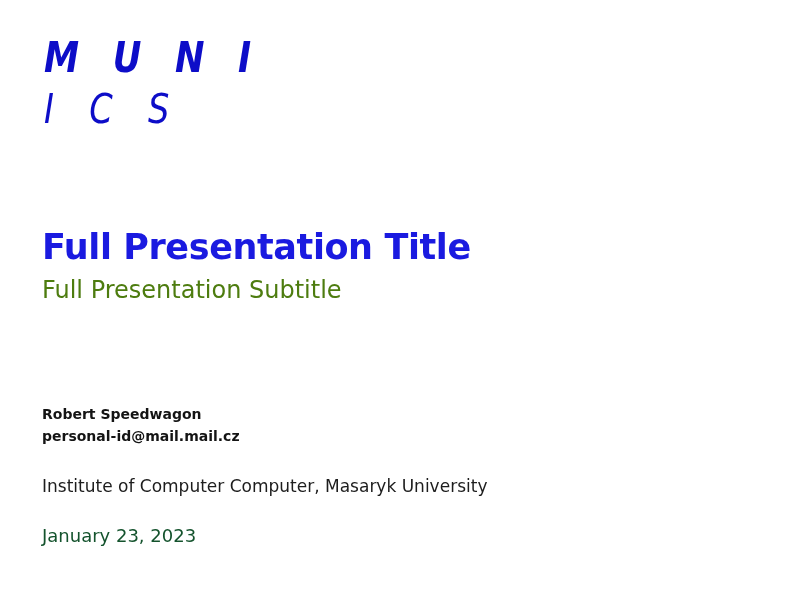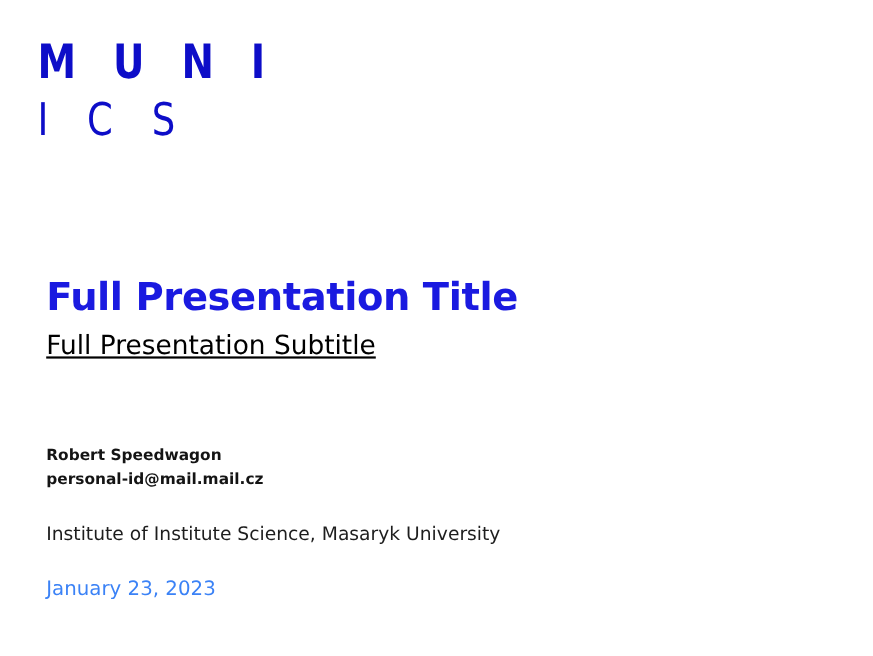--- a/index.html
+++ b/index.html
@@ -18,24 +18,25 @@
     position: relative;
     width: 794px;
     height: 596px;
     background: #ffffff;
     box-sizing: border-box;
   }
 
   
   .logo {
     position: absolute;
-    left: 34px;
+    left: 44px;
     top: 36px;
     line-height: 1;
     user-select: none;
+    font-style: italic;
   }
   .logo-line {
     display: block;
     color: #0d0dc8;
     font-family: "DejaVu Sans", sans-serif;
     white-space: pre;
   }
   .logo-muni {
     font-size: 43px;
     font-weight: 700;
@@ -49,40 +50,39 @@
     font-weight: 400;
     letter-spacing: 15px;
     transform: scaleX(0.82);
     transform-origin: left center;
   }
 
   
   .title-block {
     position: absolute;
     left: 42px;
-    top: 252px;
+    top: 228px;
     width: 700px;
   }
   .main-title {
     margin: 0;
     color: #1a1ae0;
     font-family: "DejaVu Sans", sans-serif;
     font-size: 35px;
     font-weight: 700;
     letter-spacing: -0.4px;
     line-height: 1.12;
   }
   .subtitle {
     margin: 9px 0 0 0;
-    color: #000000;
+    color: #4d7c0f;
     font-family: "DejaVu Sans", sans-serif;
     font-size: 24px;
     font-weight: 400;
     line-height: 1.2;
-    text-decoration: underline;
   }
 
   
   .meta-block {
     position: absolute;
     left: 42px;
     top: 404px;
     width: 700px;
   }
   .author-name,
@@ -97,21 +97,21 @@
   .affiliation {
     margin: 28px 0 0 0;
     color: #1d1d1d;
     font-family: "DejaVu Sans", sans-serif;
     font-size: 17px;
     font-weight: 400;
     line-height: 1.3;
   }
   .date {
     margin: 27px 0 0 0;
-    color: #3b82f6;
+    color: #14532d;
     font-family: "DejaVu Sans", sans-serif;
     font-size: 18px;
     font-weight: 400;
     line-height: 1.3;
   }
 </style>
 </head>
 <body>
 
 <div class="slide">
@@ -122,17 +122,17 @@
   </div>
 
   <div class="title-block">
     <h1 class="main-title">Full Presentation Title</h1>
     <p class="subtitle">Full Presentation Subtitle</p>
   </div>
 
   <div class="meta-block">
     <p class="author-name">Robert Speedwagon</p>
     <p class="author-email">personal-id@mail.mail.cz</p>
-    <p class="affiliation">Institute of Institute Science, Masaryk University</p>
+    <p class="affiliation">Institute of Computer Computer, Masaryk University</p>
     <p class="date">January 23, 2023</p>
   </div>
 
 </div>
 
 </body></html>

